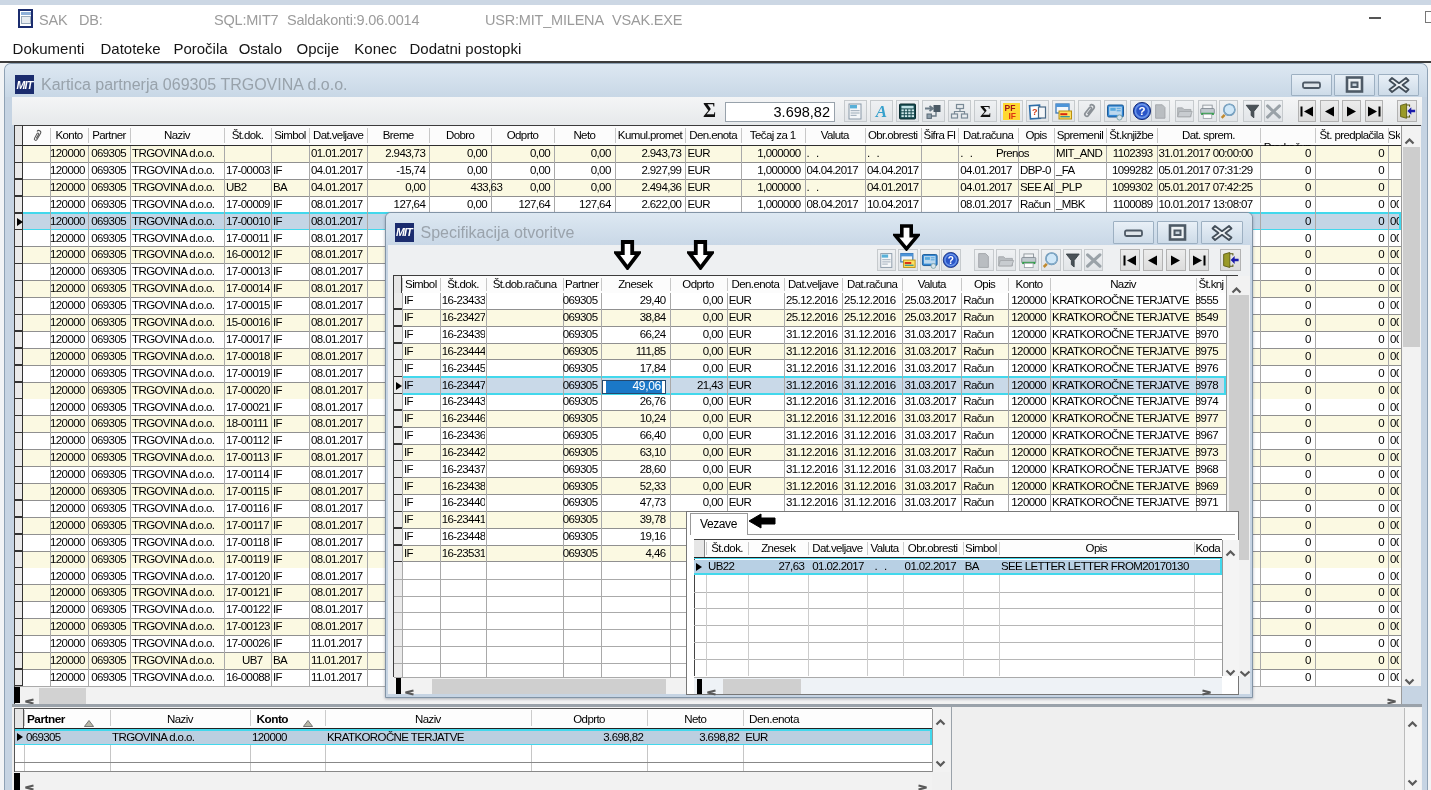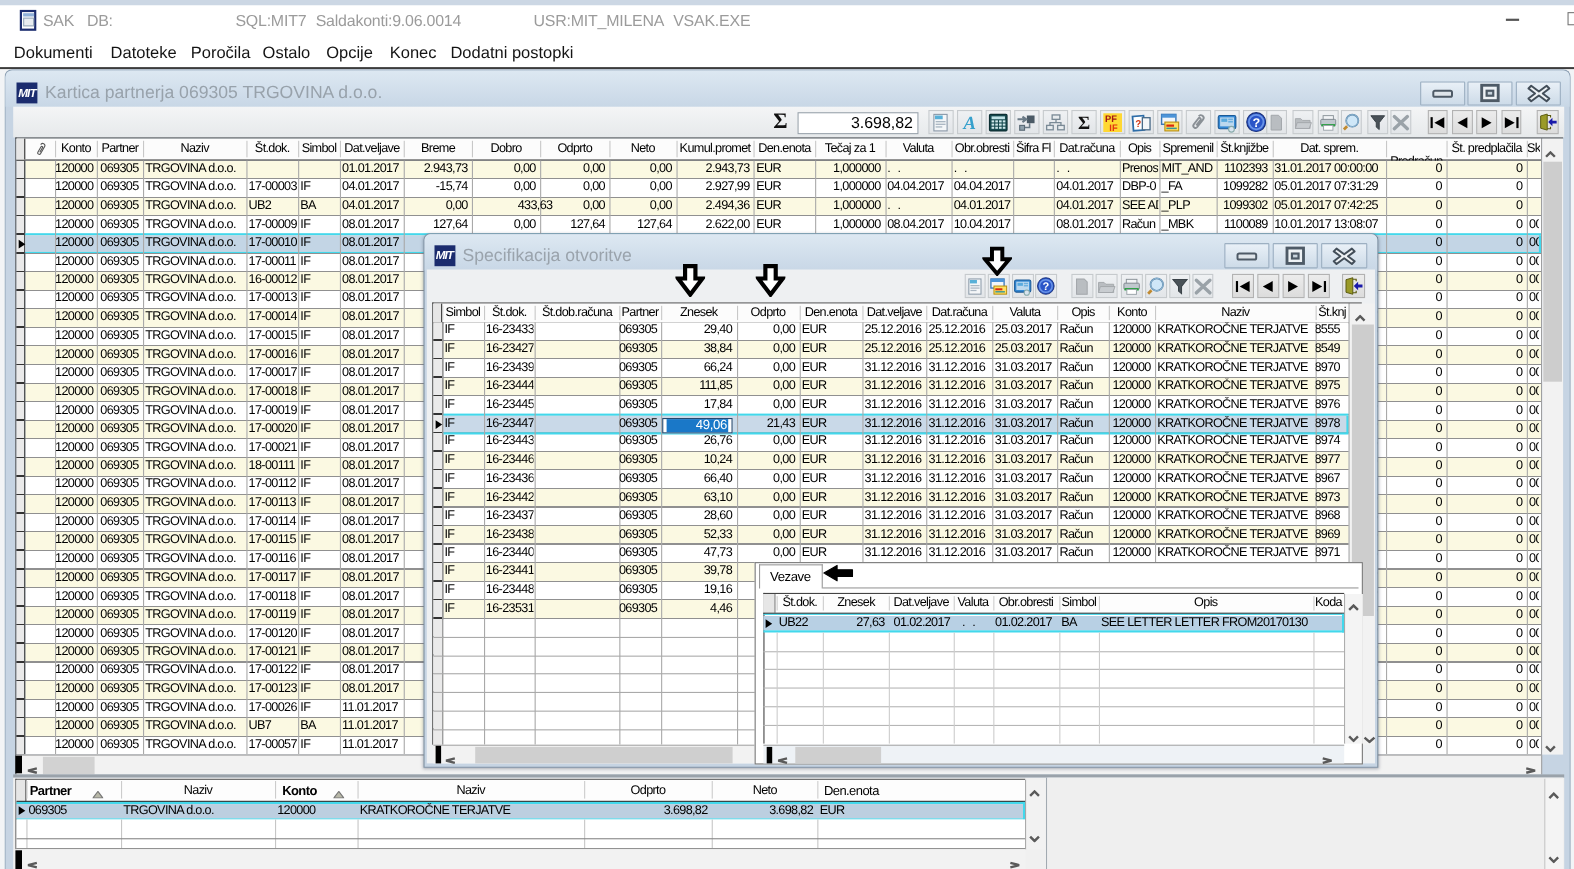--- a/index.html
+++ b/index.html
@@ -310,21 +310,21 @@
 <div class="cell" style="left:367.3px;top:146.0px;width:60.89999999999998px;height:15.899999999999999px;line-height:15.899999999999999px;padding-right:3px;text-align:right">2.943,73</div>
 <div class="cell" style="left:429.2px;top:146.0px;width:60.80000000000001px;height:15.899999999999999px;line-height:15.899999999999999px;padding-right:3px;text-align:right">0,00</div>
 <div class="cell" style="left:491px;top:146.0px;width:62px;height:15.899999999999999px;line-height:15.899999999999999px;padding-right:3px;text-align:right">0,00</div>
 <div class="cell" style="left:554px;top:146.0px;width:59.700000000000045px;height:15.899999999999999px;line-height:15.899999999999999px;padding-right:3px;text-align:right">0,00</div>
 <div class="cell" style="left:614.7px;top:146.0px;width:69.69999999999993px;height:15.899999999999999px;line-height:15.899999999999999px;padding-right:3px;text-align:right">2.943,73</div>
 <div class="cell" style="left:685.4px;top:146.0px;width:54.5px;height:15.899999999999999px;line-height:15.899999999999999px;padding-left:2px;text-align:left">EUR</div>
 <div class="cell" style="left:740.9px;top:146.0px;width:62.60000000000002px;height:15.899999999999999px;line-height:15.899999999999999px;padding-right:3px;text-align:right">1,000000</div>
 <div class="cell" style="left:804.5px;top:146.0px;width:59.5px;height:15.899999999999999px;line-height:15.899999999999999px;padding-left:2px;text-align:left">.  .</div>
 <div class="cell" style="left:865px;top:146.0px;width:54.5px;height:15.899999999999999px;line-height:15.899999999999999px;padding-left:2px;text-align:left">.  .</div>
 <div class="cell" style="left:958.3px;top:146.0px;width:58.700000000000045px;height:15.899999999999999px;line-height:15.899999999999999px;padding-left:2px;text-align:left">.  .</div>
-<div class="cell" style="left:1018px;top:146.0px;width:35px;height:15.899999999999999px;line-height:15.899999999999999px;padding-left:2px;text-align:left">Prenos</div>
+<div class="cell" style="left:994px;top:146.0px;width:35px;height:15.899999999999999px;line-height:15.899999999999999px;padding-left:2px;text-align:left">Prenos</div>
 <div class="cell" style="left:1054px;top:146.0px;width:50.90000000000009px;height:15.899999999999999px;line-height:15.899999999999999px;padding-left:2px;text-align:left">MIT_AND</div>
 <div class="cell" style="left:1105.9px;top:146.0px;width:49.59999999999991px;height:15.899999999999999px;line-height:15.899999999999999px;padding-right:3px;text-align:right">1102393</div>
 <div class="cell" style="left:1156.5px;top:146.0px;width:102.79999999999995px;height:15.899999999999999px;line-height:15.899999999999999px;padding-left:2px;text-align:left">31.01.2017 00:00:00</div>
 <div class="cell" style="left:1260.3px;top:146.0px;width:53.600000000000136px;height:15.899999999999999px;line-height:15.899999999999999px;padding-right:3px;text-align:right">0</div>
 <div class="cell" style="left:1314.9px;top:146.0px;width:72.19999999999982px;height:15.899999999999999px;line-height:15.899999999999999px;padding-right:3px;text-align:right">0</div>
 <div class="cell" style="left:50px;top:162.9px;width:37px;height:15.899999999999999px;line-height:15.899999999999999px;padding-right:3px;text-align:right">120000</div>
 <div class="cell" style="left:88px;top:162.9px;width:41px;height:15.899999999999999px;line-height:15.899999999999999px;padding-right:3px;text-align:right">069305</div>
 <div class="cell" style="left:130px;top:162.9px;width:93px;height:15.899999999999999px;line-height:15.899999999999999px;padding-left:2px;text-align:left">TRGOVINA d.o.o.</div>
 <div class="cell" style="left:224px;top:162.9px;width:46px;height:15.899999999999999px;line-height:15.899999999999999px;padding-left:2px;text-align:left">17-00003</div>
 <div class="cell" style="left:271px;top:162.9px;width:37px;height:15.899999999999999px;line-height:15.899999999999999px;padding-left:2px;text-align:left">IF</div>
@@ -446,21 +446,21 @@
 <div class="cell" style="left:224px;top:298.1px;width:46px;height:15.899999999999999px;line-height:15.899999999999999px;padding-left:2px;text-align:left">17-00015</div>
 <div class="cell" style="left:271px;top:298.1px;width:37px;height:15.899999999999999px;line-height:15.899999999999999px;padding-left:2px;text-align:left">IF</div>
 <div class="cell" style="left:309px;top:298.1px;width:57.30000000000001px;height:15.899999999999999px;line-height:15.899999999999999px;padding-left:2px;text-align:left">08.01.2017</div>
 <div class="cell" style="left:1156.5px;top:298.1px;width:102.79999999999995px;height:15.899999999999999px;line-height:15.899999999999999px;padding-left:2px;text-align:left">10.01.2017 13:08:07</div>
 <div class="cell" style="left:1260.3px;top:298.1px;width:53.600000000000136px;height:15.899999999999999px;line-height:15.899999999999999px;padding-right:3px;text-align:right">0</div>
 <div class="cell" style="left:1314.9px;top:298.1px;width:72.19999999999982px;height:15.899999999999999px;line-height:15.899999999999999px;padding-right:3px;text-align:right">0</div>
 <div class="cell" style="left:1388.1px;top:298.1px;width:11.400000000000091px;height:15.899999999999999px;line-height:15.899999999999999px;padding-left:2px;text-align:left">00</div>
 <div class="cell" style="left:50px;top:315.0px;width:37px;height:15.899999999999999px;line-height:15.899999999999999px;padding-right:3px;text-align:right">120000</div>
 <div class="cell" style="left:88px;top:315.0px;width:41px;height:15.899999999999999px;line-height:15.899999999999999px;padding-right:3px;text-align:right">069305</div>
 <div class="cell" style="left:130px;top:315.0px;width:93px;height:15.899999999999999px;line-height:15.899999999999999px;padding-left:2px;text-align:left">TRGOVINA d.o.o.</div>
-<div class="cell" style="left:224px;top:315.0px;width:46px;height:15.899999999999999px;line-height:15.899999999999999px;padding-left:2px;text-align:left">17-00016</div>
+<div class="cell" style="left:224px;top:315.0px;width:46px;height:15.899999999999999px;line-height:15.899999999999999px;padding-left:2px;text-align:left">15-00016</div>
 <div class="cell" style="left:271px;top:315.0px;width:37px;height:15.899999999999999px;line-height:15.899999999999999px;padding-left:2px;text-align:left">IF</div>
 <div class="cell" style="left:309px;top:315.0px;width:57.30000000000001px;height:15.899999999999999px;line-height:15.899999999999999px;padding-left:2px;text-align:left">08.01.2017</div>
 <div class="cell" style="left:1156.5px;top:315.0px;width:102.79999999999995px;height:15.899999999999999px;line-height:15.899999999999999px;padding-left:2px;text-align:left">10.01.2017 13:08:07</div>
 <div class="cell" style="left:1260.3px;top:315.0px;width:53.600000000000136px;height:15.899999999999999px;line-height:15.899999999999999px;padding-right:3px;text-align:right">0</div>
 <div class="cell" style="left:1314.9px;top:315.0px;width:72.19999999999982px;height:15.899999999999999px;line-height:15.899999999999999px;padding-right:3px;text-align:right">0</div>
 <div class="cell" style="left:1388.1px;top:315.0px;width:11.400000000000091px;height:15.899999999999999px;line-height:15.899999999999999px;padding-left:2px;text-align:left">00</div>
 <div class="cell" style="left:50px;top:331.9px;width:37px;height:15.899999999999999px;line-height:15.899999999999999px;padding-right:3px;text-align:right">120000</div>
 <div class="cell" style="left:88px;top:331.9px;width:41px;height:15.899999999999999px;line-height:15.899999999999999px;padding-right:3px;text-align:right">069305</div>
 <div class="cell" style="left:130px;top:331.9px;width:93px;height:15.899999999999999px;line-height:15.899999999999999px;padding-left:2px;text-align:left">TRGOVINA d.o.o.</div>
 <div class="cell" style="left:224px;top:331.9px;width:46px;height:15.899999999999999px;line-height:15.899999999999999px;padding-left:2px;text-align:left">17-00017</div>
@@ -646,31 +646,31 @@
 <div class="cell" style="left:224px;top:636.0999999999999px;width:46px;height:15.899999999999999px;line-height:15.899999999999999px;padding-left:2px;text-align:left">17-00026</div>
 <div class="cell" style="left:271px;top:636.0999999999999px;width:37px;height:15.899999999999999px;line-height:15.899999999999999px;padding-left:2px;text-align:left">IF</div>
 <div class="cell" style="left:309px;top:636.0999999999999px;width:57.30000000000001px;height:15.899999999999999px;line-height:15.899999999999999px;padding-left:2px;text-align:left">11.01.2017</div>
 <div class="cell" style="left:1156.5px;top:636.0999999999999px;width:102.79999999999995px;height:15.899999999999999px;line-height:15.899999999999999px;padding-left:2px;text-align:left">10.01.2017 13:08:07</div>
 <div class="cell" style="left:1260.3px;top:636.0999999999999px;width:53.600000000000136px;height:15.899999999999999px;line-height:15.899999999999999px;padding-right:3px;text-align:right">0</div>
 <div class="cell" style="left:1314.9px;top:636.0999999999999px;width:72.19999999999982px;height:15.899999999999999px;line-height:15.899999999999999px;padding-right:3px;text-align:right">0</div>
 <div class="cell" style="left:1388.1px;top:636.0999999999999px;width:11.400000000000091px;height:15.899999999999999px;line-height:15.899999999999999px;padding-left:2px;text-align:left">00</div>
 <div class="cell" style="left:50px;top:653.0px;width:37px;height:15.899999999999999px;line-height:15.899999999999999px;padding-right:3px;text-align:right">120000</div>
 <div class="cell" style="left:88px;top:653.0px;width:41px;height:15.899999999999999px;line-height:15.899999999999999px;padding-right:3px;text-align:right">069305</div>
 <div class="cell" style="left:130px;top:653.0px;width:93px;height:15.899999999999999px;line-height:15.899999999999999px;padding-left:2px;text-align:left">TRGOVINA d.o.o.</div>
-<div class="cell" style="left:224px;top:653.0px;width:46px;height:15.899999999999999px;line-height:15.899999999999999px;padding-left:2px;text-align:left">UB7</div>
+<div class="cell" style="left:224px;top:653.0px;width:46px;height:15.899999999999999px;line-height:15.899999999999999px;padding-left:18px;text-align:left">UB7</div>
 <div class="cell" style="left:271px;top:653.0px;width:37px;height:15.899999999999999px;line-height:15.899999999999999px;padding-left:2px;text-align:left">BA</div>
 <div class="cell" style="left:309px;top:653.0px;width:57.30000000000001px;height:15.899999999999999px;line-height:15.899999999999999px;padding-left:2px;text-align:left">11.01.2017</div>
 <div class="cell" style="left:1156.5px;top:653.0px;width:102.79999999999995px;height:15.899999999999999px;line-height:15.899999999999999px;padding-left:2px;text-align:left">11.01.2017 09:12:28</div>
 <div class="cell" style="left:1260.3px;top:653.0px;width:53.600000000000136px;height:15.899999999999999px;line-height:15.899999999999999px;padding-right:3px;text-align:right">0</div>
 <div class="cell" style="left:1314.9px;top:653.0px;width:72.19999999999982px;height:15.899999999999999px;line-height:15.899999999999999px;padding-right:3px;text-align:right">0</div>
 <div class="cell" style="left:1388.1px;top:653.0px;width:11.400000000000091px;height:15.899999999999999px;line-height:15.899999999999999px;padding-left:2px;text-align:left">00</div>
 <div class="cell" style="left:50px;top:669.9px;width:37px;height:15.899999999999999px;line-height:15.899999999999999px;padding-right:3px;text-align:right">120000</div>
 <div class="cell" style="left:88px;top:669.9px;width:41px;height:15.899999999999999px;line-height:15.899999999999999px;padding-right:3px;text-align:right">069305</div>
 <div class="cell" style="left:130px;top:669.9px;width:93px;height:15.899999999999999px;line-height:15.899999999999999px;padding-left:2px;text-align:left">TRGOVINA d.o.o.</div>
-<div class="cell" style="left:224px;top:669.9px;width:46px;height:15.899999999999999px;line-height:15.899999999999999px;padding-left:2px;text-align:left">17-00057</div>
+<div class="cell" style="left:224px;top:669.9px;width:46px;height:15.899999999999999px;line-height:15.899999999999999px;padding-left:2px;text-align:left">16-00088</div>
 <div class="cell" style="left:271px;top:669.9px;width:37px;height:15.899999999999999px;line-height:15.899999999999999px;padding-left:2px;text-align:left">IF</div>
 <div class="cell" style="left:309px;top:669.9px;width:57.30000000000001px;height:15.899999999999999px;line-height:15.899999999999999px;padding-left:2px;text-align:left">11.01.2017</div>
 <div class="cell" style="left:1156.5px;top:669.9px;width:102.79999999999995px;height:15.899999999999999px;line-height:15.899999999999999px;padding-left:2px;text-align:left">11.01.2017 10:05:16</div>
 <div class="cell" style="left:1260.3px;top:669.9px;width:53.600000000000136px;height:15.899999999999999px;line-height:15.899999999999999px;padding-right:3px;text-align:right">0</div>
 <div class="cell" style="left:1314.9px;top:669.9px;width:72.19999999999982px;height:15.899999999999999px;line-height:15.899999999999999px;padding-right:3px;text-align:right">0</div>
 <div class="cell" style="left:1388.1px;top:669.9px;width:11.400000000000091px;height:15.899999999999999px;line-height:15.899999999999999px;padding-left:2px;text-align:left">00</div>
 <div class="ab" style="left:1400.5px;top:126px;width:1px;height:578px;background:#999"></div>
 <div class="ab" style="left:1401.5px;top:126px;width:19px;height:560.3px;background:#f2f2f2"></div>
 <div class="ab" style="left:1404px;top:131px;width:13px;height:9px;"><svg width="11" height="7" viewBox="0 0 11 7">
       <path d="M1.5 5.5 L5.5 1.5 L9.5 5.5" stroke="#5a5a5a" stroke-width="2.2" fill="none"></path>

